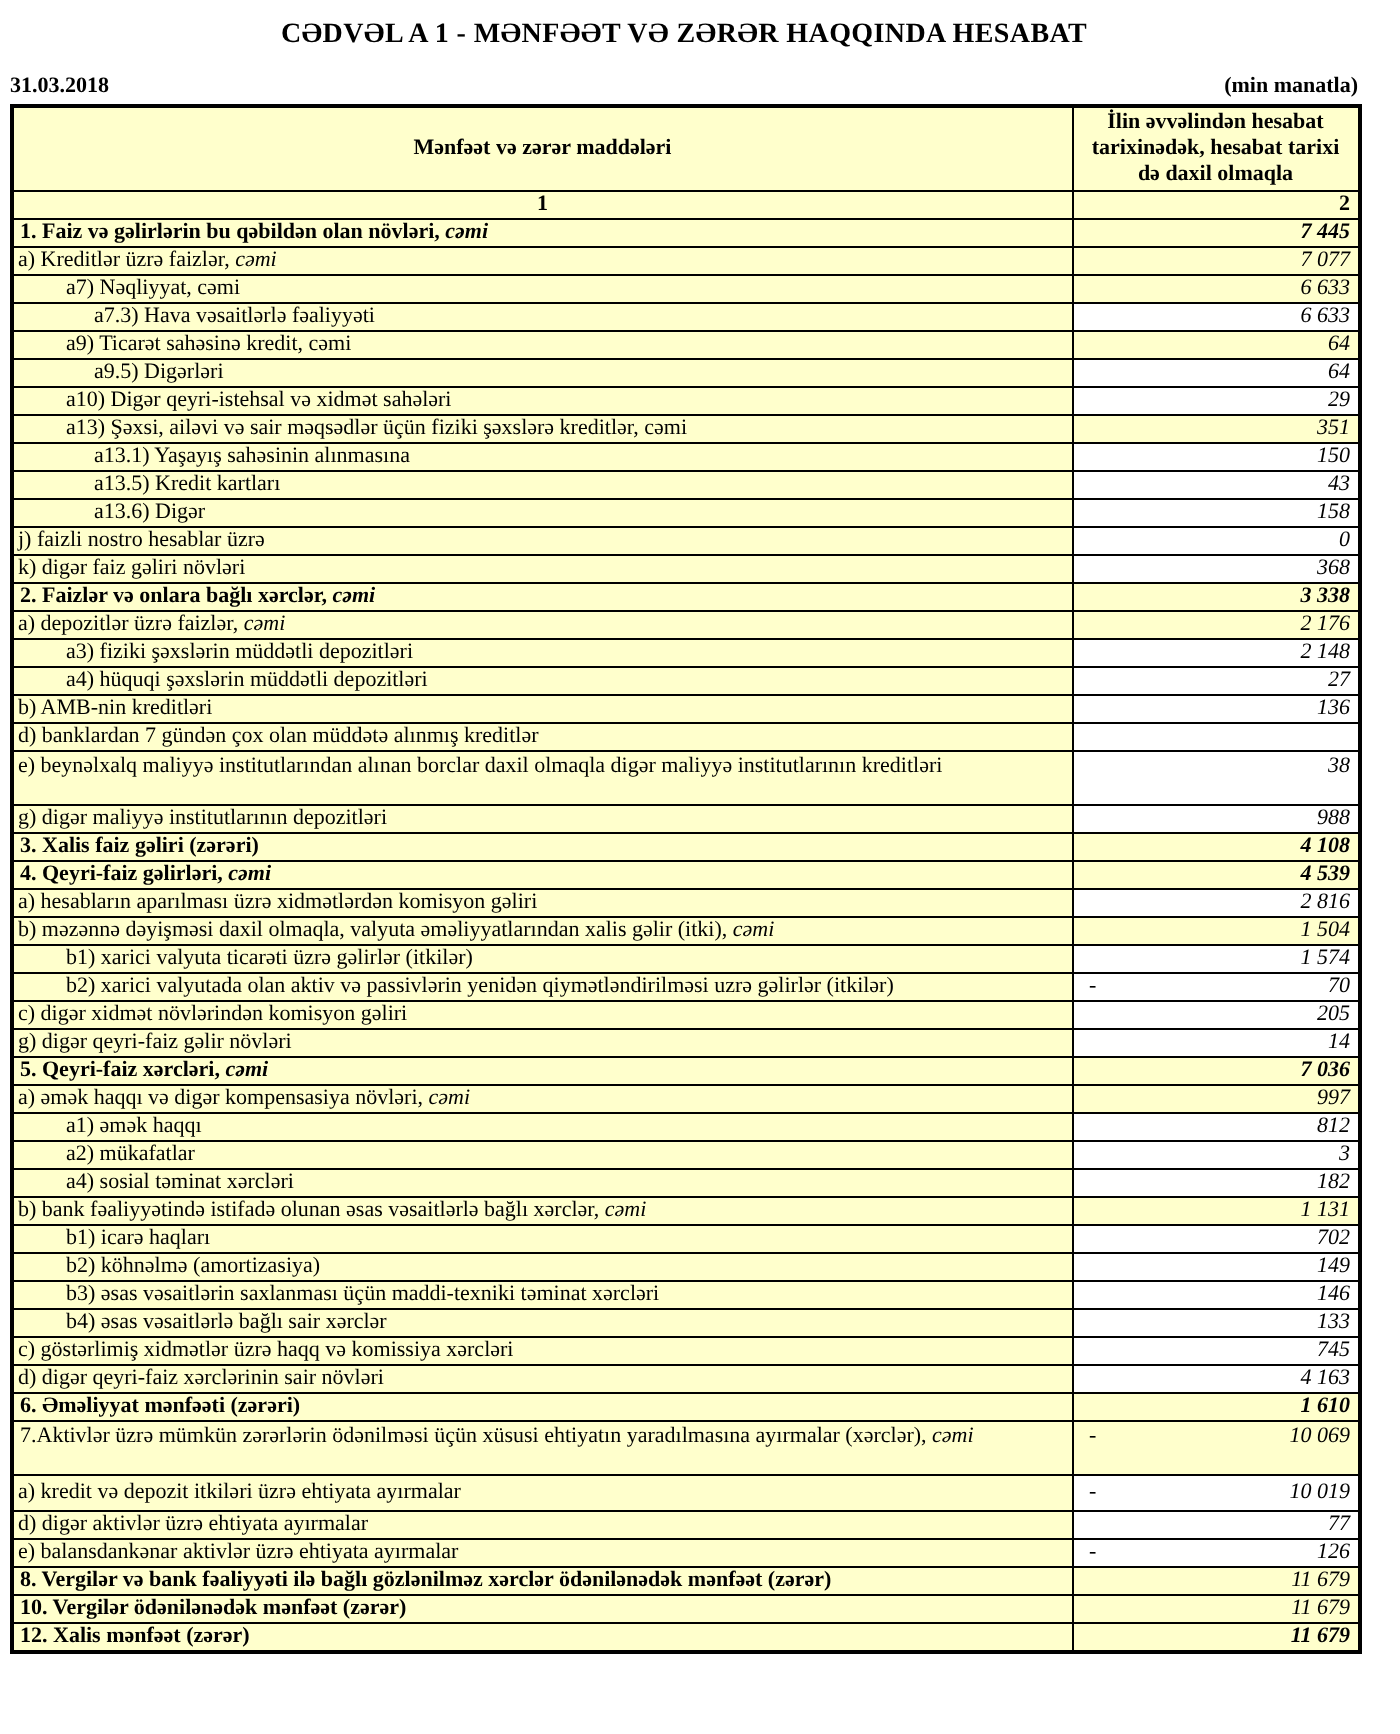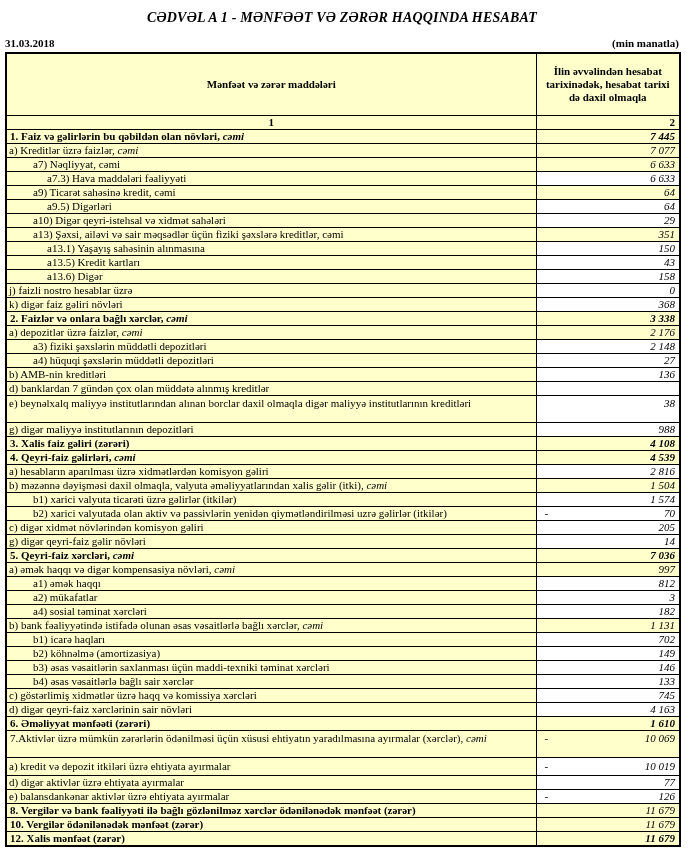--- a/index.html
+++ b/index.html
@@ -11,40 +11,40 @@
   *{box-sizing:border-box;}
   html,body{margin:0;padding:0;background:#fff;}
   body{
     width:700px;height:867px;overflow:hidden;
     font-family:"Liberation Serif","DejaVu Serif",serif;
     color:var(--text);
   }
   .page{padding:6px 21px 0 5px;}
   .title{
     text-align:center;font-weight:bold;font-size:14px;
-    margin:4px 0 11px 0;letter-spacing:0.2px;white-space:nowrap;font-style:italic;
+    margin:4px 0 11px 0;letter-spacing:0.2px;white-space:nowrap;
   }
   .meta{
     display:flex;justify-content:space-between;align-items:flex-end;
     font-size:11px;font-weight:bold;margin-bottom:3px;width:674px;
   }
   table{
     border-collapse:collapse;width:674px;table-layout:fixed;
     border:2px solid var(--border);
   }
   col.c1{width:530px;}
   col.c2{width:144px;}
   th,td{
     border:1px solid var(--border);
     font-size:11px;line-height:13px;padding:0;
     overflow:hidden;
   }
   th{background:var(--fill);font-weight:bold;text-align:center;vertical-align:middle;}
   th.c1h{height:41px;}
-  th.c2h{height:41px;padding:11px 8px;margin-top:32px;}
+  th.c2h{height:41px;padding:1px 8px;margin-top:32px;}
   tr.numrow td{
     height:14px;font-weight:bold;background:var(--fill);
   }
   tr.numrow td.n1{text-align:center;}
   tr.numrow td.n2{text-align:right;padding-right:4px;}
   tbody td{height:13.4px;vertical-align:middle;}
   tbody tr.tall td{height:27px;vertical-align:top;padding-top:1px;}
   tbody tr.mid td{height:18px;}
   td.lbl{background:var(--fill);white-space:nowrap;}
   td.lbl.ind0{padding-left:3px;}
@@ -105,21 +105,21 @@
         <tr>
           <td class="lbl ind2">a7) Nəqliyyat, cəmi</td>
           <td class="val y">
             <span class="cellflex">
               <span class="minus"></span>
               <span class="num">6 633</span>
             </span>
           </td>
         </tr>
         <tr>
-          <td class="lbl ind3">a7.3) Hava maddələri fəaliyyəti</td>
+          <td class="lbl ind3">a7.3) Hava vəsaitlərlə fəaliyyəti</td>
           <td class="val w">
             <span class="cellflex">
               <span class="minus"></span>
               <span class="num">6 633</span>
             </span>
           </td>
         </tr>
         <tr>
           <td class="lbl ind2">a9) Ticarət sahəsinə kredit, cəmi</td>
           <td class="val y">

